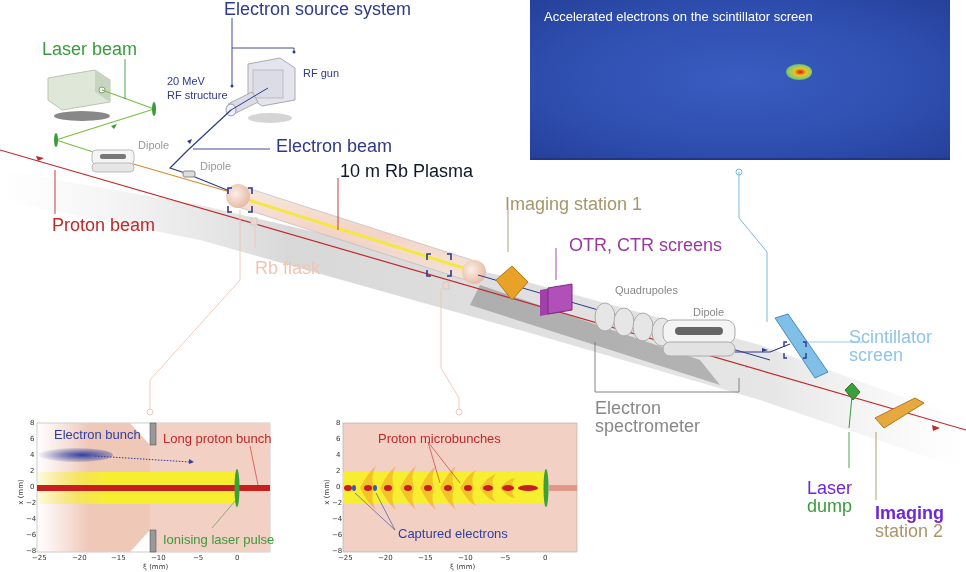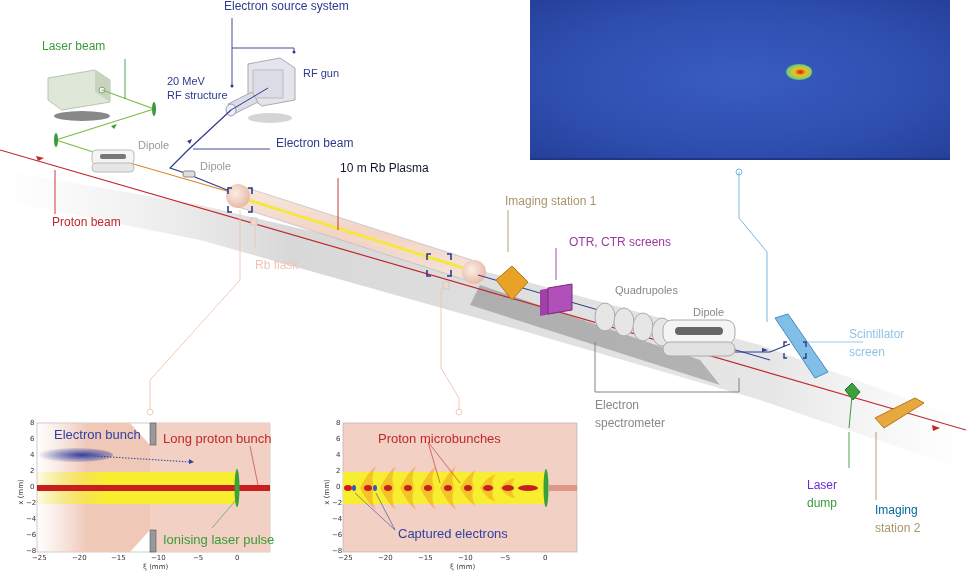--- a/index.html
+++ b/index.html
@@ -1,18 +1,18 @@
 <!DOCTYPE html>
 <html><head>
 <meta charset="utf-8">
 <style>
   html, body { margin:0; padding:0; background:#ffffff; }
   body { width:966px; height:572px; position:relative; overflow:hidden; font-family:"Liberation Sans", sans-serif; }
   .lbl { position:absolute; white-space:nowrap; line-height:1.05; }
-  .lg { font-size:12px; }
+  .lg { font-size:18px; }
   .md { font-size:13px; }
   .sm { font-size:11px; }
   svg { position:absolute; left:0; top:0; }
   .panel { position:absolute; left:530px; top:0; width:420px; height:158px;
            background:radial-gradient(ellipse at 50% 50%, #3a5cc0 0%, #2f4fb0 60%, #25409a 100%);
            border-bottom:2px solid #1f3585; }
   .panel-title { position:absolute; left:14px; top:9px; color:#ffffff; font-size:13px; white-space:nowrap; }
   .spot { position:absolute; left:256px; top:64px; width:26px; height:16px; border-radius:50%;
           background:radial-gradient(ellipse at 55% 50%, #d01010 0%, #f0c020 30%, #7ccf6a 60%, rgba(70,130,220,0) 100%); }
   .inset { position:absolute; }
@@ -169,24 +169,25 @@
 <div class="lbl lg" style="left:505px;top:195px;color:#a8956a;">Imaging station 1</div>
 <div class="lbl lg" style="left:569px;top:236px;color:#9a3aa0;text-align:center;">OTR, CTR screens</div>
 <div class="lbl sm" style="left:615px;top:285px;color:#888;">Quadrupoles</div>
 <div class="lbl sm" style="left:693px;top:307px;color:#888;">Dipole</div>
 <div class="lbl lg" style="left:849px;top:328px;color:#8fc4e8;">Scintillator</div>
 <div class="lbl lg" style="left:849px;top:346px;color:#8fc4e8;">screen</div>
 <div class="lbl lg" style="left:595px;top:399px;color:#888;">Electron</div>
 <div class="lbl lg" style="left:595px;top:417px;color:#888;">spectrometer</div>
 <div class="lbl lg" style="left:807px;top:479px;color:#6d28d9;">Laser</div>
 <div class="lbl lg" style="left:807px;top:497px;color:#3a9b3a;">dump</div>
-<div class="lbl lg" style="left:875px;top:504px;color:#0369a1;">Imaging</div>
+<div class="lbl lg" style="left:875px;top:504px;color:#6d28d9;font-weight:bold;">Imaging</div>
 <div class="lbl lg" style="left:875px;top:522px;color:#a8956a;">station 2</div>
 
 <div class="panel">
+  <div class="panel-title">Accelerated electrons on the scintillator screen</div>
   <div class="spot"></div>
 </div>
 
 <div class="inset" style="left:0;top:410px;width:290px;height:162px;">
   <svg width="290" height="162" viewBox="0 0 290 162" style="position:absolute;left:0;top:0;">
     <defs>
       <linearGradient id="yel1" x1="0" y1="0" x2="1" y2="0">
         <stop offset="0" stop-color="#f8ee30" stop-opacity="0.15"></stop>
         <stop offset="0.35" stop-color="#f8ee30" stop-opacity="1"></stop>
         <stop offset="1" stop-color="#f8ee30"></stop>

